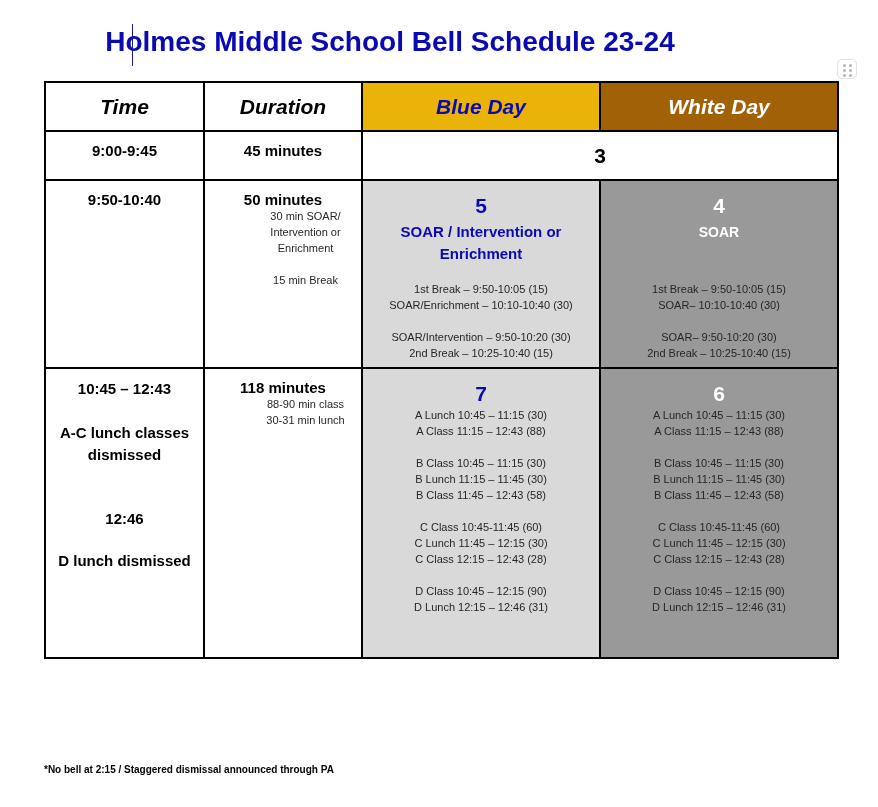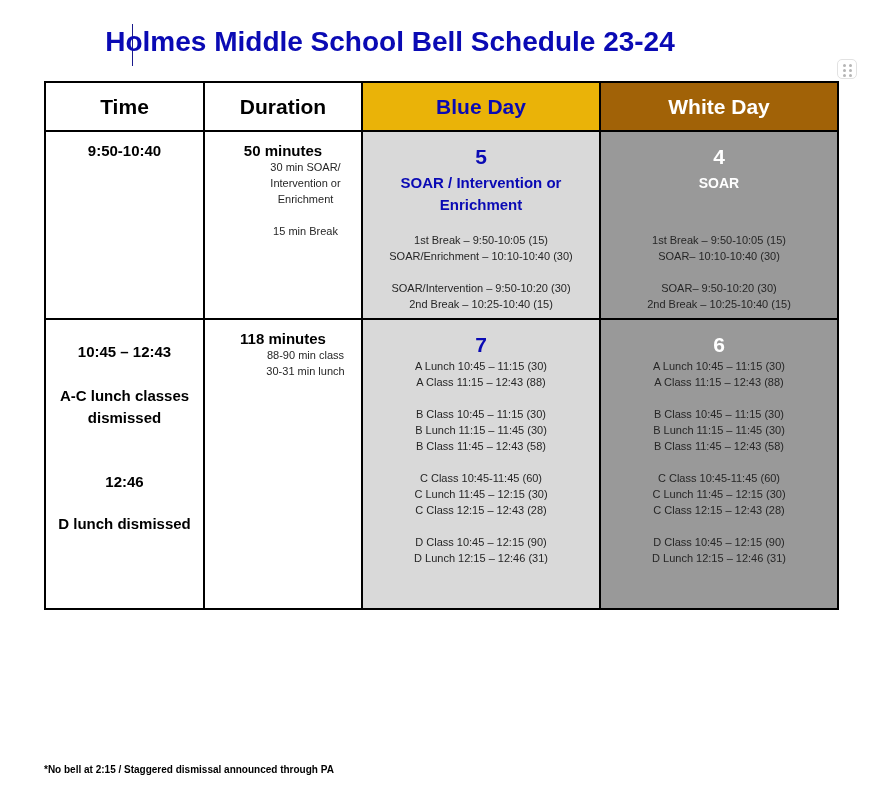--- a/index.html
+++ b/index.html
@@ -77,21 +77,21 @@
       text-align: center;
       vertical-align: top;
       padding: 0;
       box-sizing: border-box;
     }
     col.c-time { width: 159px; }
     col.c-dur { width: 158px; }
     col.c-blue { width: 238px; }
     col.c-white { width: 238px; }
 
-    th { font-weight: bold; vertical-align: middle !important; }
+    th { font-weight: bold; vertical-align: middle !important; font-style: italic; }
     .hdr { height: 49px; font-size: 21px; }
     .hdr-blue { background: #eab308; color: #0a0ab4; }
     .hdr-white { background: #a16207; color: #ffffff; }
 
     .bg-blue { background: #d9d9d9; }
     .bg-white { background: #999999; }
 
     .time-main {
       font-weight: bold;
       font-size: 15px;
@@ -134,21 +134,21 @@
     .row-1 { height: 54px; }
     .row-2 { height: 49px; }
     .row-3 { height: 188px; margin-left: 12px; }
     .row-4 { height: 290px; }
     .row-5 { height: 49px; }
 
     .time-stack {
       font-weight: bold;
       font-size: 15px;
       line-height: 22px;
-      padding-top: 21px;
+      padding-top: 9px;
     }
     .footnote {
       position: absolute;
       left: 44px;
       top: 764px;
       font-size: 10px;
       font-weight: bold;
       color: #000000;
       white-space: nowrap;
     }
@@ -179,20 +179,31 @@
   </colgroup>
   <tbody>
       <tr class="hdr">
     <th>Time</th>
     <th>Duration</th>
     <th class="hdr-blue">Blue Day</th>
     <th class="hdr-white">White Day</th>
   </tr>
 
 
+  <tr class="row-2">
+    <td>
+      <div class="time-main">9:00-9:45</div>
+    </td>
+    <td>
+      <div class="dur-main">45 minutes</div>
+    </td>
+    <td colspan="2">
+      <div class="period-num black-text" style="padding-top:11px;">3</div>
+    </td>
+  </tr>
 
   <tr class="row-3">
     <td>
       <div class="time-main">9:50-10:40</div>
     </td>
     <td>
       <div class="dur-main">50 minutes</div>
       <div class="sub">30 min SOAR/</div>
       <div class="sub">Intervention or</div>
       <div class="sub">Enrichment</div>

